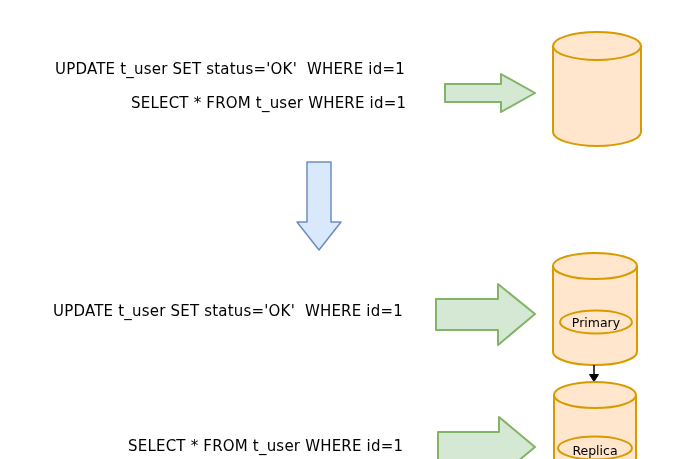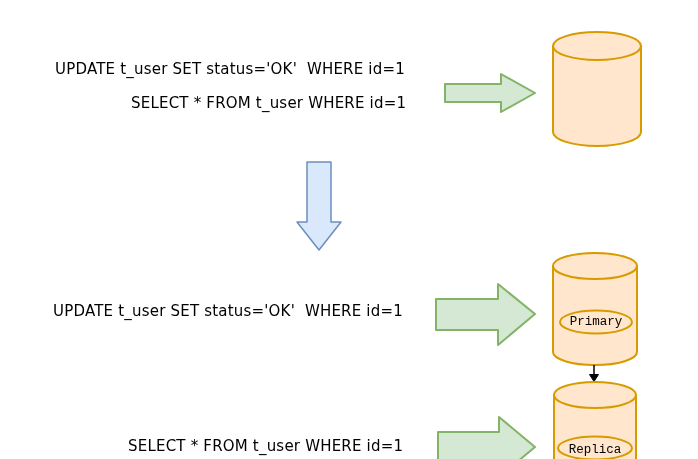--- a/index.html
+++ b/index.html
@@ -22,21 +22,20 @@
     font-size: 15px;
     letter-spacing: 0.2px;
     color: var(--text-color, #000);
   }
   .db-label {
     position: absolute;
     font-size: 12.5px;
     color: var(--text-color, #000);
     text-align: center;
     white-space: nowrap;
-    font-family: Liberation Mono, monospace;
   }
   .db-shape {
     fill: var(--db-fill, #ffe6cc);
     stroke: var(--db-stroke, #d79b00);
     stroke-width: 2;
     stroke-linecap: round;
     stroke-linejoin: round;
   }
   .green-arrow-shape {
     fill: var(--green-fill, #d5e8d4);

